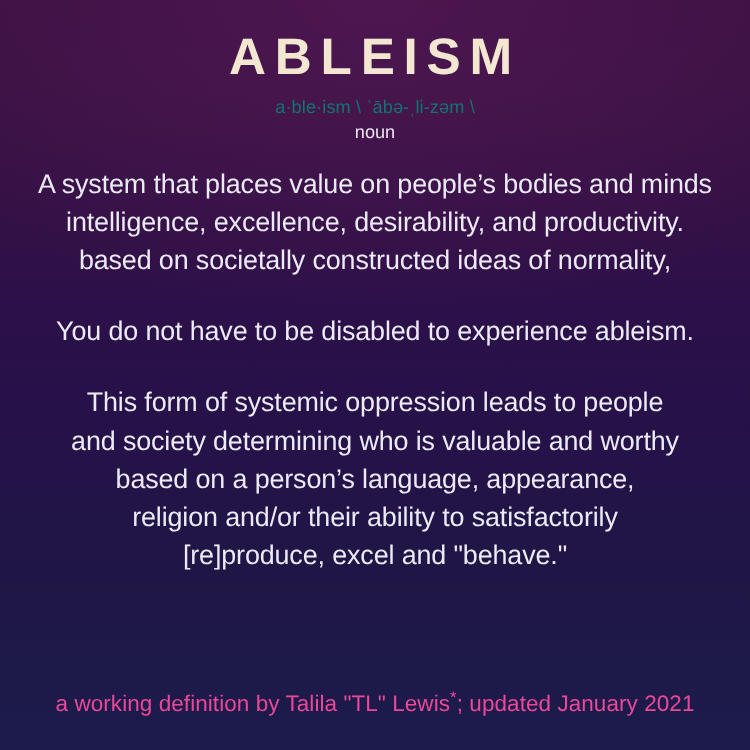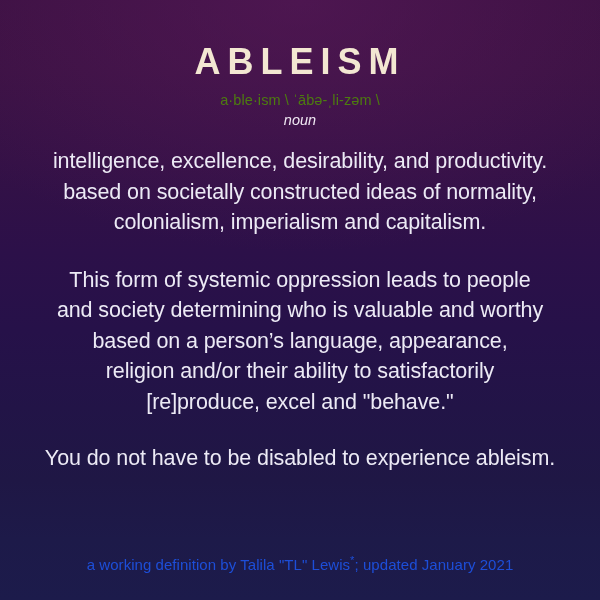--- a/index.html
+++ b/index.html
@@ -29,42 +29,41 @@
     position:relative;
     width:600px; height:600px;
     display:flex;
     flex-direction:column;
     align-items:center;
     padding:22px 12px 10px 12px;
   }
 
   
   .title {
-    font-size:36px;
+    font-size:41px;
     font-weight:bold;
     letter-spacing:7px;
     color:#f3e7d2;
     line-height:1.0;
     text-align:right;
-    margin-top:22px;
+    margin-top:3px;
   }
 
   .pron {
     margin-top:11px;
     font-size:14.5px;
-    color:#4d7c0f;
+    color:#0f766e;
     text-align:right;
     letter-spacing:0.1px;
     line-height:1.25;
   }
 
   .pos {
     margin-top:2px;
     font-size:14.5px;
-    font-style:italic;
     color:#efe7f2;
     text-align:left;
     line-height:1.25;
   }
 
   
   .para {
     width:100%;
     text-align:center;
     color:#eceaf5;
@@ -81,22 +80,22 @@
 
   
   .credits {
     width:100%;
     text-align:center;
     margin-top:auto;
     padding-bottom:14px;
   }
 
   .credit-1 {
-    font-size:15px;
-    color:#1d4ed8;
+    font-size:18px;
+    color:#ec4899;
     line-height:1.45;
     letter-spacing:0.05px;
   }
 
   .credit-2 {
     font-size:11.4px;
     color:#d6d2e8;
     line-height:1.45;
     letter-spacing:0.02px;
     margin-top:3px;
@@ -114,35 +113,35 @@
 
 <div id="card">
 
   <h1 class="title">ABLEISM</h1>
 
   <div class="pron">a·ble·ism  \ ˈābə-ˌli-zəm \</div>
 
   <div class="pos">noun</div>
 
   <div class="para" id="p1">
+    <span class="ln">A system that places value on people’s bodies and minds</span>
     <span class="ln">intelligence, excellence, desirability, and productivity.</span>
     <span class="ln">based on societally constructed ideas of normality,</span>
-    <span class="ln">colonialism, imperialism and capitalism.</span>
+  </div>
+
+  <div class="para" id="p3">
+    <span class="ln">You do not have to be disabled to experience ableism.</span>
   </div>
 
   <div class="para" id="p2">
     <span class="ln">This form of systemic oppression leads to people</span>
     <span class="ln">and society determining who is valuable and worthy</span>
     <span class="ln">based on a person’s language, appearance,</span>
     <span class="ln">religion and/or their ability to satisfactorily</span>
     <span class="ln">[re]produce, excel and "behave."</span>
   </div>
 
-  <div class="para" id="p3">
-    <span class="ln">You do not have to be disabled to experience ableism.</span>
-  </div>
-
   <div class="credits">
     <div class="credit-1"><span>a working definition by Talila "TL" Lewis</span><sup class="star">*</sup><span>; updated January 2021</span></div>
 
   </div>
 
 </div>
 
 </body></html>

